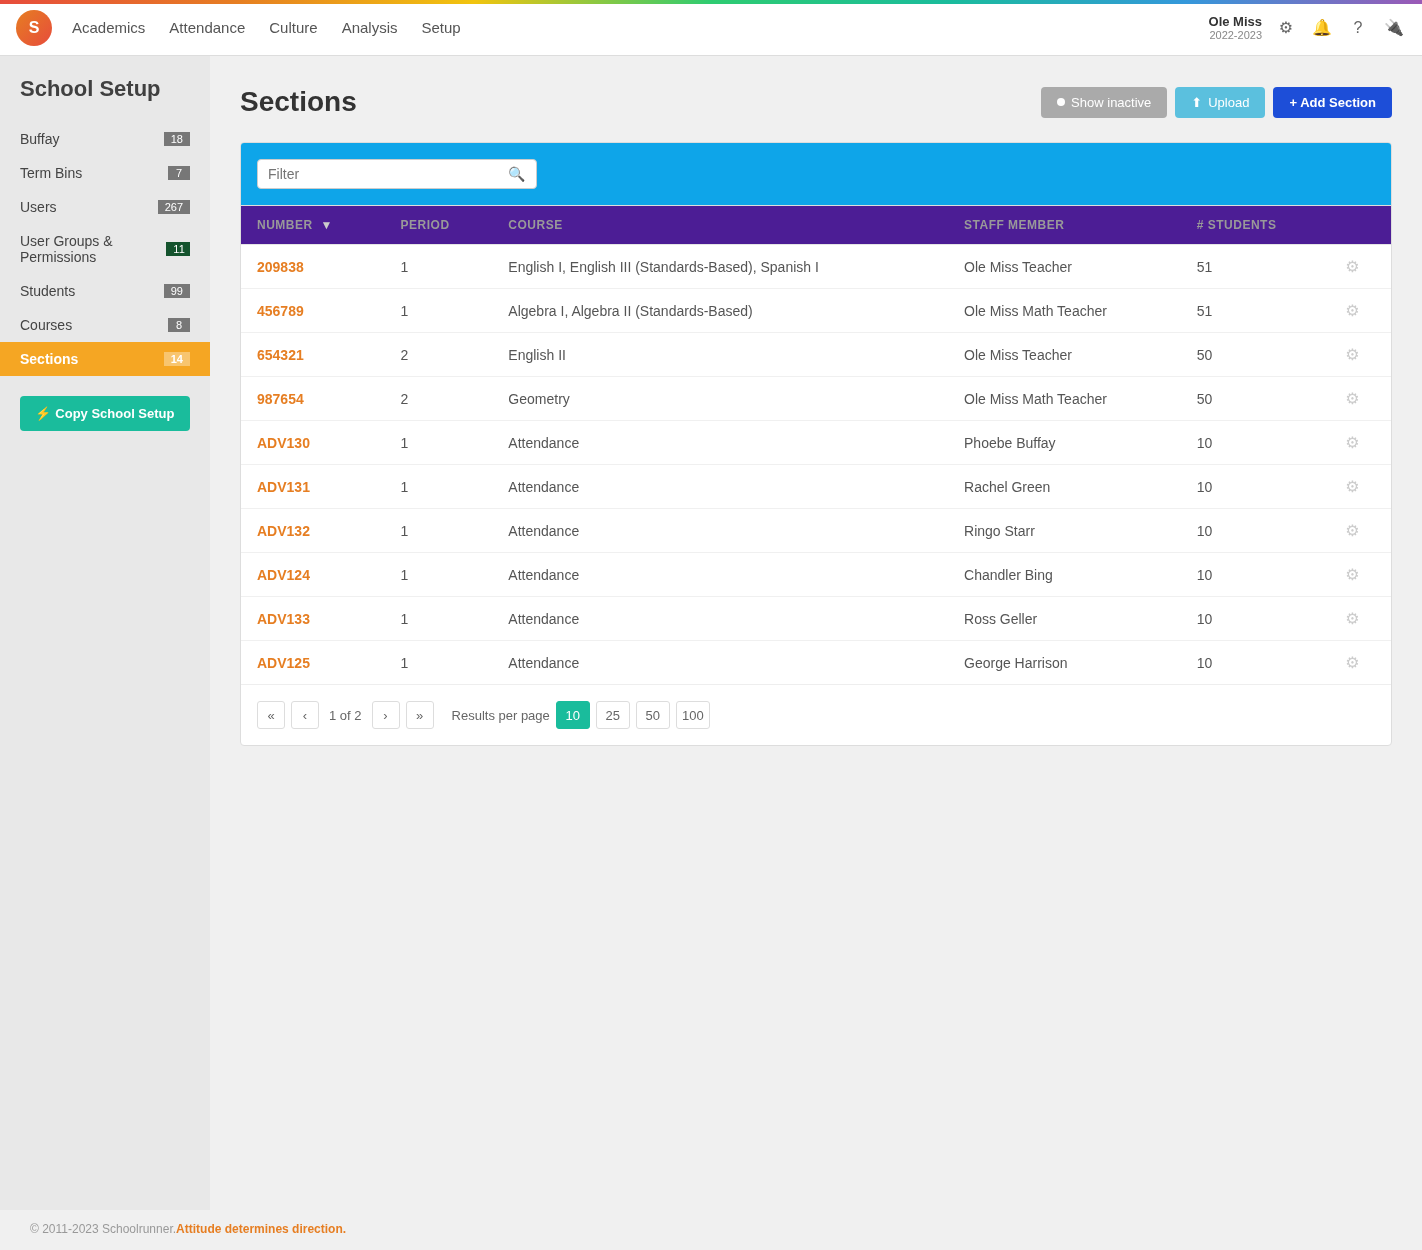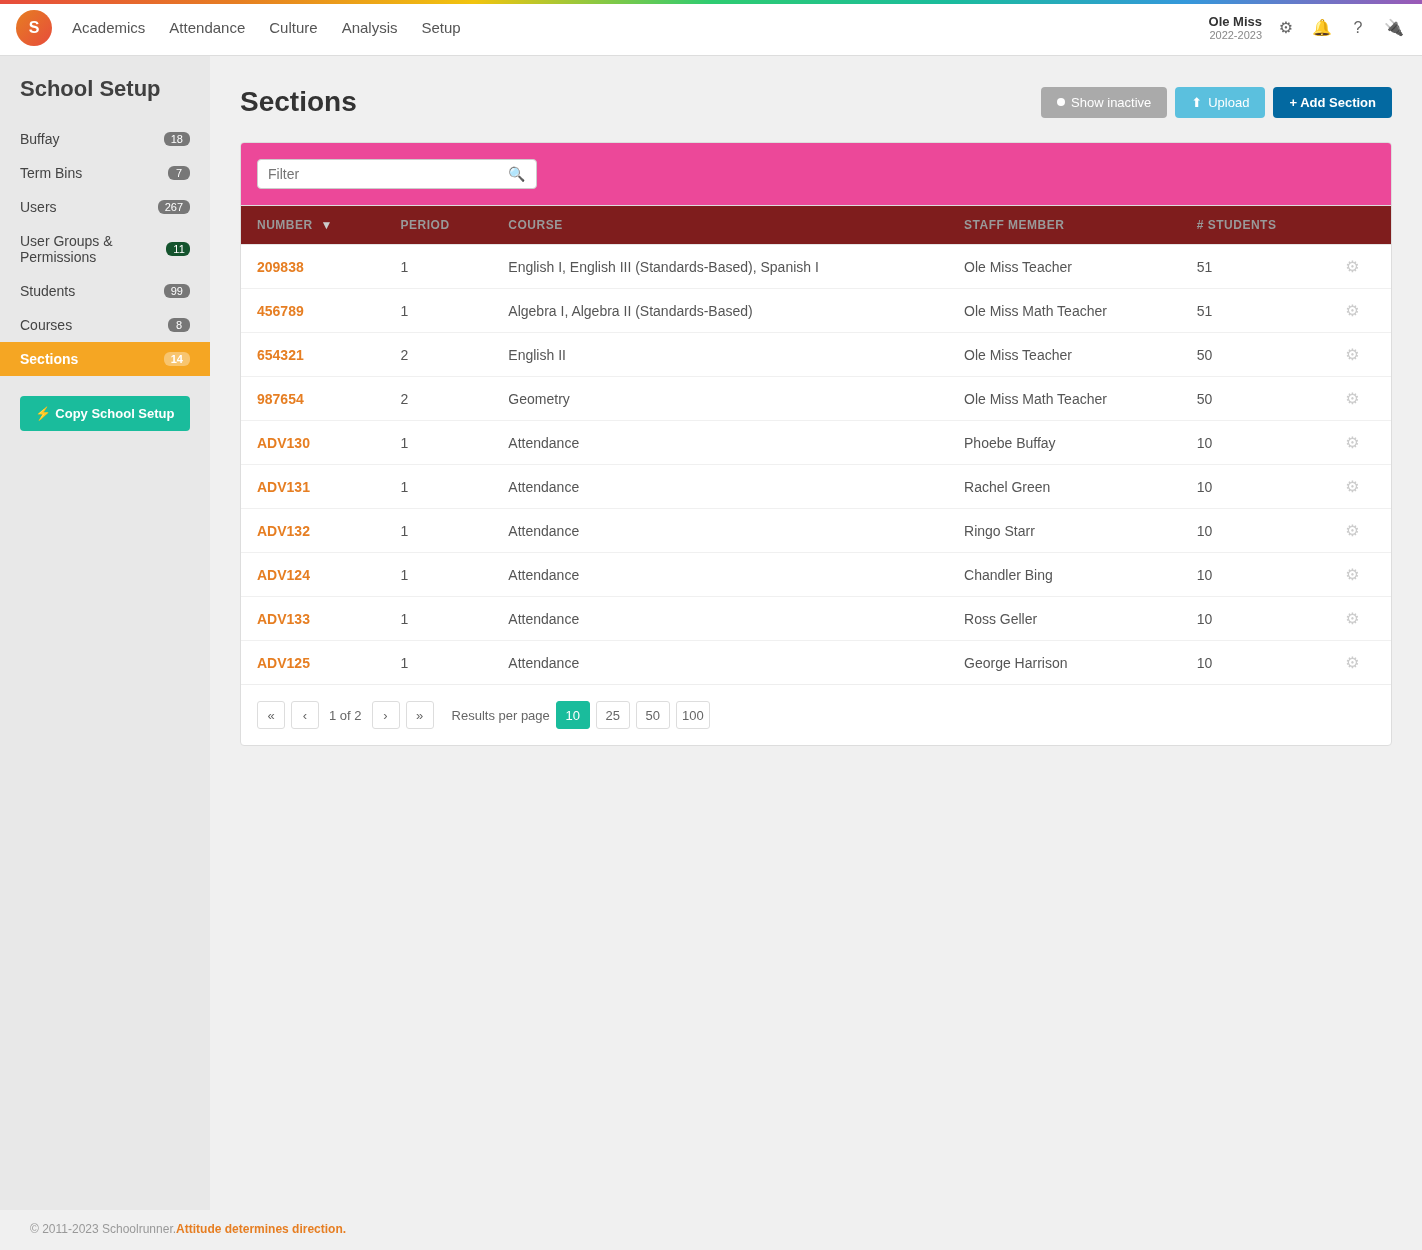--- a/index.html
+++ b/index.html
@@ -50,21 +50,21 @@
       line-height: 1.2;
     }
     .sidebar-item {
       display: flex; align-items: center; justify-content: space-between;
       padding: 9px 20px; cursor: pointer; color: #444; font-size: 14px;
     }
     .sidebar-item.active {
       background: #f5a623; color: white; font-weight: 600;
     }
     .sidebar-badge {
-      background: #777; color: white; border-radius: 6px;
+      background: #777; color: white; border-radius: 0;
       padding: 1px 7px; font-size: 11px; min-width: 22px; text-align: center;
     }
     .sidebar-item.active .sidebar-badge { background: rgba(255,255,255,0.35); }
     .sidebar-badge.teal { background: #14532d; }
     .copy-btn {
       margin: 20px; background: #1abc9c; color: white;
       border: none; border-radius: 4px; padding: 10px 12px;
       cursor: pointer; font-size: 13px; font-weight: 600; width: calc(100% - 40px);
       display: flex; align-items: center; justify-content: center; gap: 6px;
     }
@@ -84,50 +84,50 @@
       background: #aaa; color: white; border: none; border-radius: 4px;
       padding: 8px 16px; cursor: pointer; font-size: 13px;
       display: flex; align-items: center; gap: 6px;
     }
     .btn-upload {
       background: #5bc0de; color: white; border: none; border-radius: 4px;
       padding: 8px 16px; cursor: pointer; font-size: 13px;
       display: flex; align-items: center; gap: 6px;
     }
     .btn-add-section {
-      background: #0369a1; color: white; border: none; border-radius: 4px;
+      background: #1d4ed8; color: white; border: none; border-radius: 4px;
       padding: 8px 16px; cursor: pointer; font-size: 13px; font-weight: 600;
       display: flex; align-items: center; gap: 6px;
     }
 
     
     .table-container {
       background: #fff; border-radius: 4px;
       border: 1px solid #ddd;
       overflow: hidden;
     }
     .filter-bar {
       padding: 16px;
-      background: #ec4899;
+      background: #0ea5e9;
       border-bottom: 1px solid #ddd;
     }
     .filter-input-wrap {
       display: flex; align-items: center;
       background: white; border: 1px solid #ccc; border-radius: 4px;
       padding: 6px 10px; width: 280px;
     }
     .filter-input {
       border: none; outline: none; flex: 1; font-size: 14px; color: #999;
       background: transparent;
     }
     .filter-icon { color: #999; font-size: 14px; }
 
     
     table { width: 100%; border-collapse: collapse; }
-    thead tr { background: #7f1d1d; }
+    thead tr { background: #4c1d95; }
     thead th {
       text-align: left; padding: 12px 16px;
       font-size: 12px; font-weight: 700; color: #999;
       text-transform: uppercase; letter-spacing: 0.5px;
       border-bottom: 1px solid #e5e5e5;
     }
     thead th.sortable { cursor: pointer; }
     thead th .sort-arrow { margin-left: 4px; color: #ccc; }
     tbody tr { border-bottom: 1px solid #f0f0f0; }
     tbody tr:last-child { border-bottom: none; }

